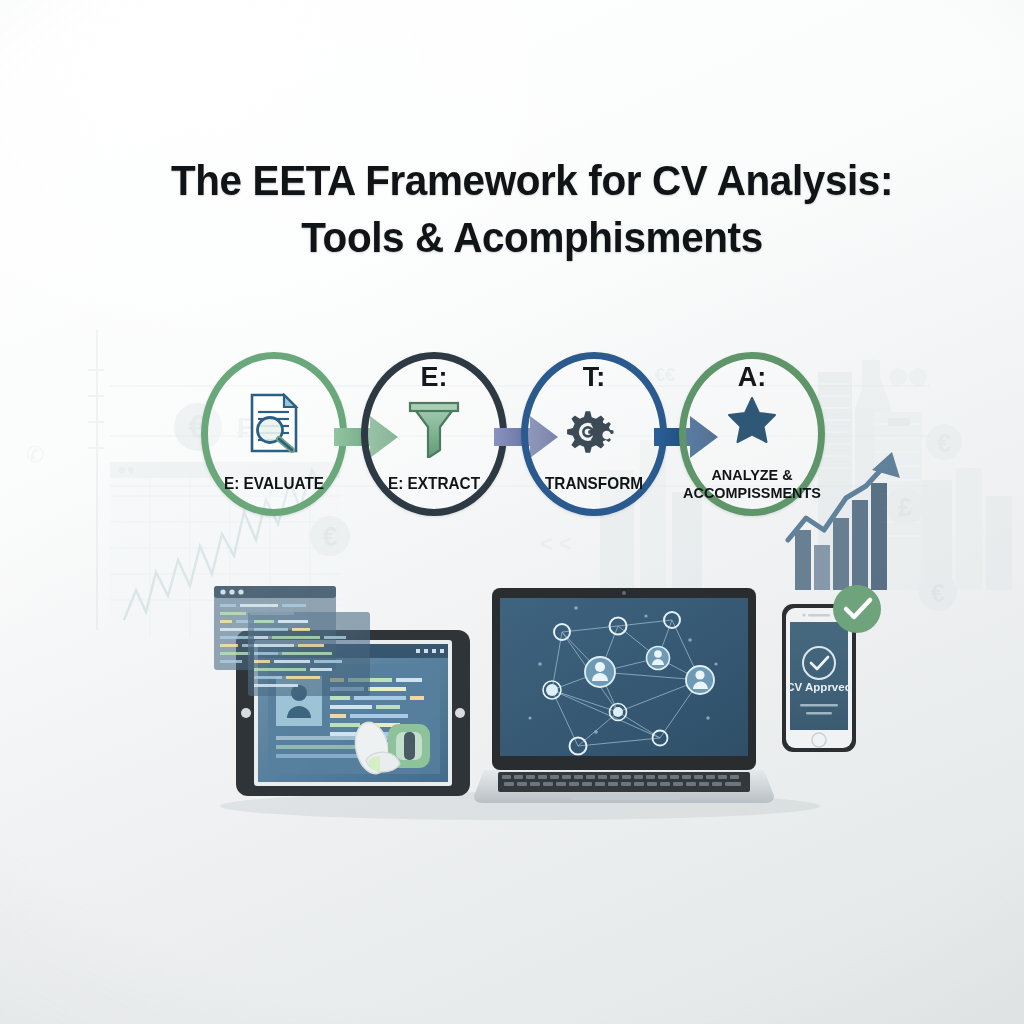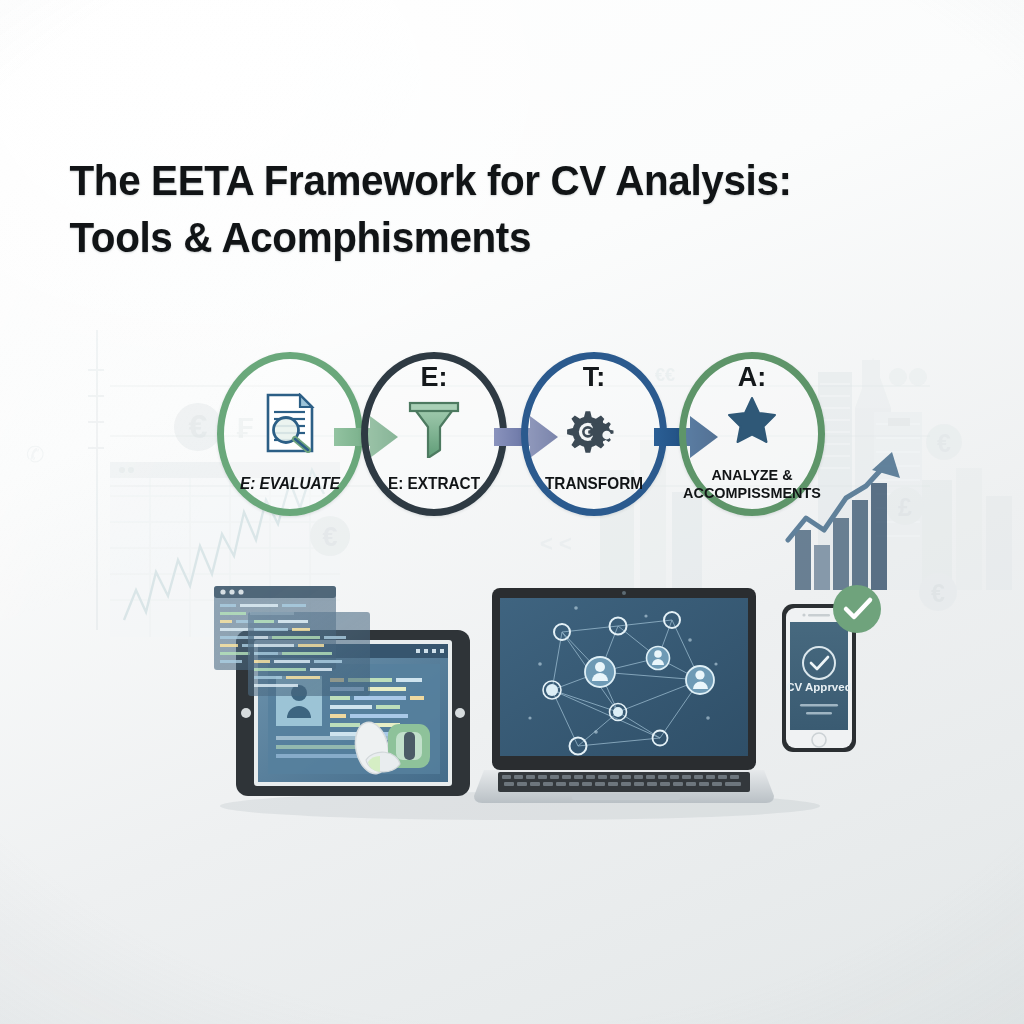--- a/index.html
+++ b/index.html
@@ -25,21 +25,21 @@
   .vignette {
     position:absolute; inset:0;
     background:radial-gradient(ellipse 120% 100% at 50% 45%, rgba(255,255,255,0) 55%, rgba(175,184,188,0.30) 100%);
     pointer-events:none;
   }
   
   .bg-layer { position:absolute; inset:0; opacity:1; pointer-events:none; }
 
   
   .title-block {
-    position:absolute; left:0; top:152px; width:1024px; 
+    position:absolute; left:0; top:152px; width:1024px; text-align:center;
     z-index:6;
     padding-left:40px;
   }
   .title-line {
     display:block;
     font-family:"Liberation Sans", sans-serif;
     font-weight:bold;
     font-size:43px;
     line-height:57px;
     letter-spacing:-0.4px;
@@ -228,21 +228,21 @@
 
   <div class="light-streak"></div>
 
   <div class="title-block">
     <span class="title-line">The EETA Framework for CV Analysis:</span>
     <span class="title-line">Tools &amp; Acomphisments</span>
   </div>
 
   <div class="flow">
 
-    <div class="node n1" style="left:214px;font-style:italic;">
+    <div class="node n1" style="left:198px;">
       <div class="ring"></div>
       <div class="glyph">
         <svg width="56" height="60" viewBox="0 0 56 60">
           <path d="M6 2 H38 L50 14 V58 H6 Z" fill="#ffffff" stroke="#2c5f86" stroke-width="2.6"></path>
           <path d="M38 2 V14 H50 Z" fill="#9dc4d8" stroke="#2c5f86" stroke-width="2.2"></path>
           <g stroke="#2c5f86" stroke-width="2.2">
             <line x1="12" y1="19" x2="43" y2="19"></line>
             <line x1="12" y1="26" x2="43" y2="26"></line>
             <line x1="12" y1="33" x2="43" y2="33"></line>
             <line x1="12" y1="40" x2="43" y2="40"></line>

